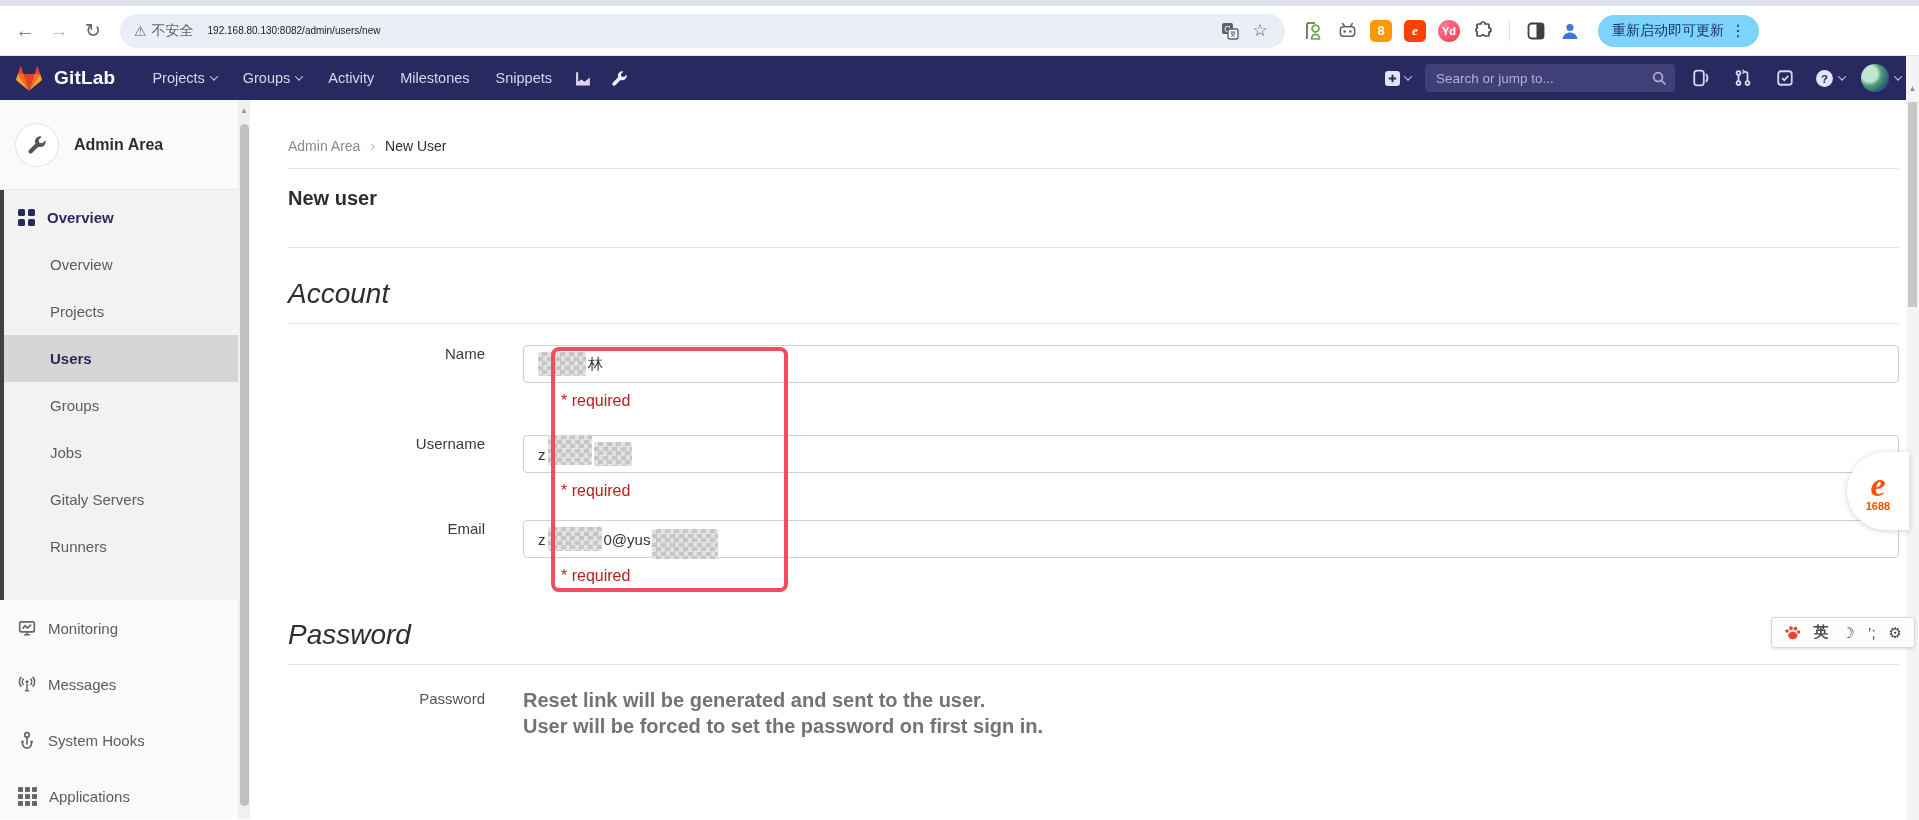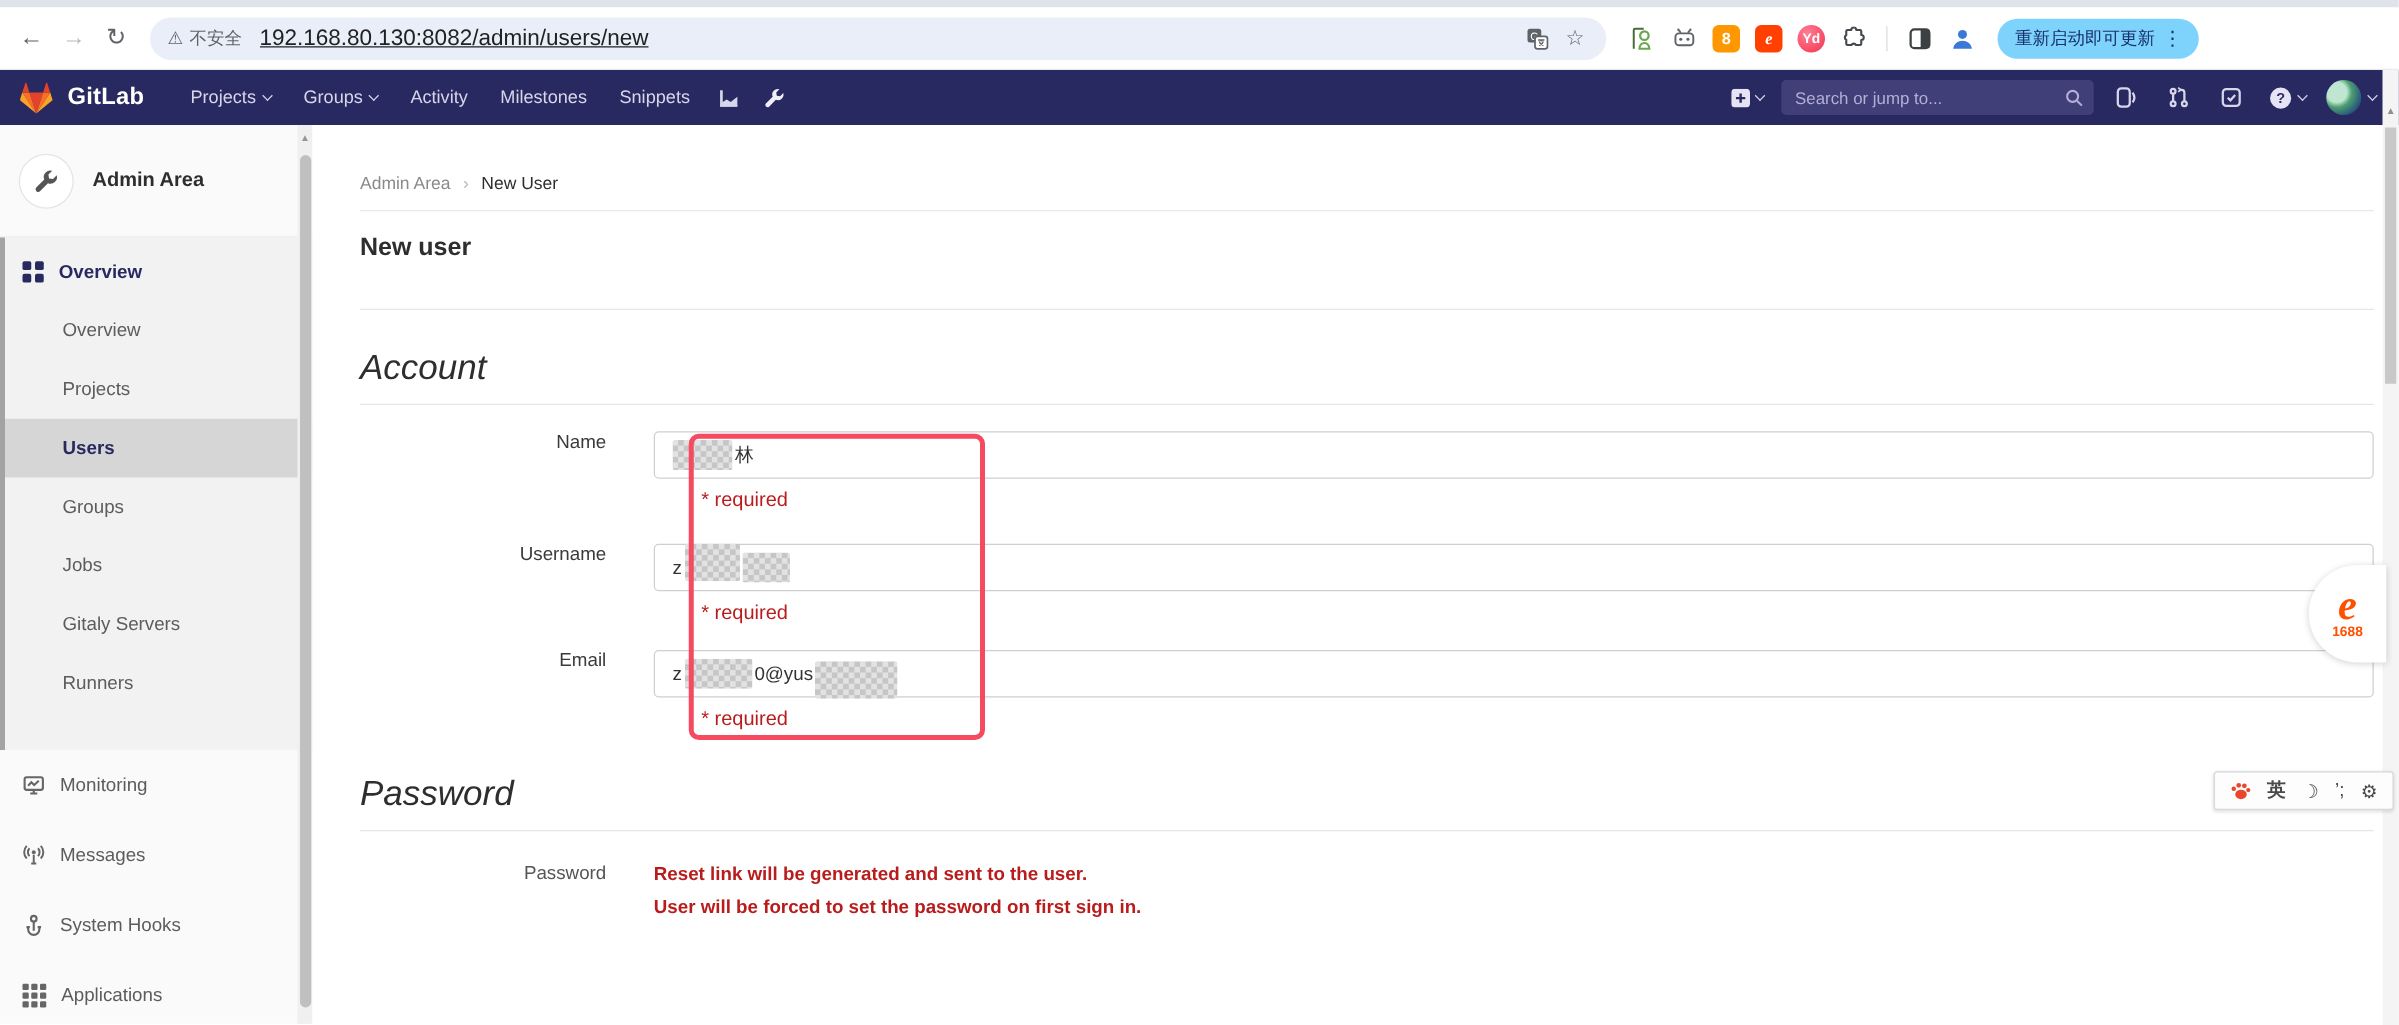--- a/index.html
+++ b/index.html
@@ -10,21 +10,21 @@
   .tabstrip { height:6px; background:#dfe3ea; }
   .toolbar { height:50px; background:#fff; display:flex; align-items:center;
     padding:0 10px 0 8px; border-bottom:1px solid #e8eaed; }
   .nav-btn { width:34px; height:34px; border-radius:50%; display:flex; align-items:center;
     justify-content:center; font-size:19px; color:#5f6368; }
   .nav-btn.disabled { color:#b6b9be; }
   .omnibox { flex:0 0 auto; width:1165px; height:34px; background:#e9eef8; border-radius:17px;
     margin:0 8px 0 10px; display:flex; align-items:center; padding:0 10px 0 14px;
     font-size:14px; color:#5f6368; }
   .omni-sec { display:flex; align-items:center; gap:5px; margin-right:14px; white-space:nowrap; }
-  .omni-url { flex:1; color:#202124; font-size:18px; white-space:nowrap; overflow:hidden;text-decoration:underline; }
+  .omni-url { flex:1; color:#202124; font-size:10px; white-space:nowrap; overflow:hidden; }
   .omni-ico { width:30px; height:30px; display:flex; align-items:center; justify-content:center;
     color:#5f6368; font-size:17px; }
   .ext-row { display:flex; align-items:center; gap:6px; margin-left:6px; }
   .ext { width:28px; height:28px; display:flex; align-items:center; justify-content:center; }
   .badge-sq { width:22px; height:22px; border-radius:5px; color:#fff; font-size:13px;
     font-weight:bold; display:flex; align-items:center; justify-content:center; }
   .badge-8 { background:#ff9800; }
   .badge-1688 { background:#ff4000; font-style:italic; font-family:"Liberation Serif",serif; }
   .badge-yd { background:radial-gradient(circle at 35% 30%,#ff7d95,#f2344f); border-radius:50%;
     width:22px; height:22px; color:#fff; font-size:11px; font-weight:bold;
@@ -59,21 +59,21 @@
   
   .app { position:relative; display:flex; height:719px; }
 
   
   .sidebar { width:250px; background:#fafafa; position:relative; flex:0 0 auto; }
   .sb-head { height:90px; display:flex; align-items:center; gap:16px; padding:0 16px;
     border-bottom:1px solid #ececec; }
   .sb-avatar { width:42px; height:42px; border-radius:50%; background:#fff;
     box-shadow:0 0 0 1px #e5e5e5; display:flex; align-items:center; justify-content:center; }
   .sb-title { font-size:16px; color:#2e2e2e; font-weight:600; }
-  .sb-group { background:#f2f2f2; border-left:4px solid #a3a3a3; padding:4px 0 30px; }
+  .sb-group { background:#f2f2f2; border-left:4px solid #404040; padding:4px 0 30px; }
   .sb-item { height:47px; display:flex; align-items:center; gap:12px; padding-left:14px;
     font-size:15px; color:#5c5c5c; cursor:pointer; }
   .sb-item.head { color:#292961; font-weight:600; }
   .sb-sub { padding-left:46px; }
   .sb-sub.active { background:#d6d6d6; color:#292961; font-weight:600; }
   .sb-item.outer { padding-left:18px; height:56px; }
   .ov-grid { display:grid; grid-template-columns:7px 7px; grid-gap:3px; }
   .ov-grid i { width:7px; height:7px; background:#292961; border-radius:1.5px; }
   .apps-grid { display:grid; grid-template-columns:5px 5px 5px; grid-gap:2px; }
   .apps-grid i { width:5px; height:5px; background:#666; border-radius:1px; }
@@ -101,21 +101,21 @@
   .req { margin:9px 0 0 273px; font-size:16px; color:#b91c1c; height:22px; }
   .mosaic { display:inline-block; height:24px; border-radius:2px; vertical-align:middle;
     background:repeating-conic-gradient(#c6c6c6 0% 25%, #e2e2e2 0% 50%) 0 0 / 9px 9px; }
   .mosaic.up { height:30px; position:relative; top:-4px; }
   .mosaic.down { height:30px; position:relative; top:5px; }
   .red-box { position:absolute; left:301px; top:247px; width:237px; height:245px;
     border:4px solid #f54a5f; border-radius:8px; z-index:6; pointer-events:none; }
   .pw-row { display:flex; margin-top:22px; }
   .pw-label { width:235px; padding-right:38px; text-align:right; font-size:15px; color:#555;
     flex:0 0 auto; padding-top:3px; }
-  .pw-lines { font-size:15px; font-weight:bold; color:#b91c1c; line-height:26px; }
+  .pw-lines { font-size:20px; font-weight:bold; color:#737373; line-height:26px; }
 
   
   .br-scroll { position:absolute; right:0; top:56px; width:13px; height:764px; background:#f4f4f4; z-index:8; }
   .br-scroll .arr { color:#8f8f8f; font-size:8px; text-align:center; padding-top:28px; }
   .br-thumb { position:absolute; left:2px; top:46px; width:9px; height:205px;
     background:#c8c8c8; }
 
   
   .badge-float { position:absolute; right:10px; top:452px; width:62px; height:78px;
     background:#fff; border-radius:40px 0 0 40px; box-shadow:0 1px 6px rgba(0,0,0,.18);

